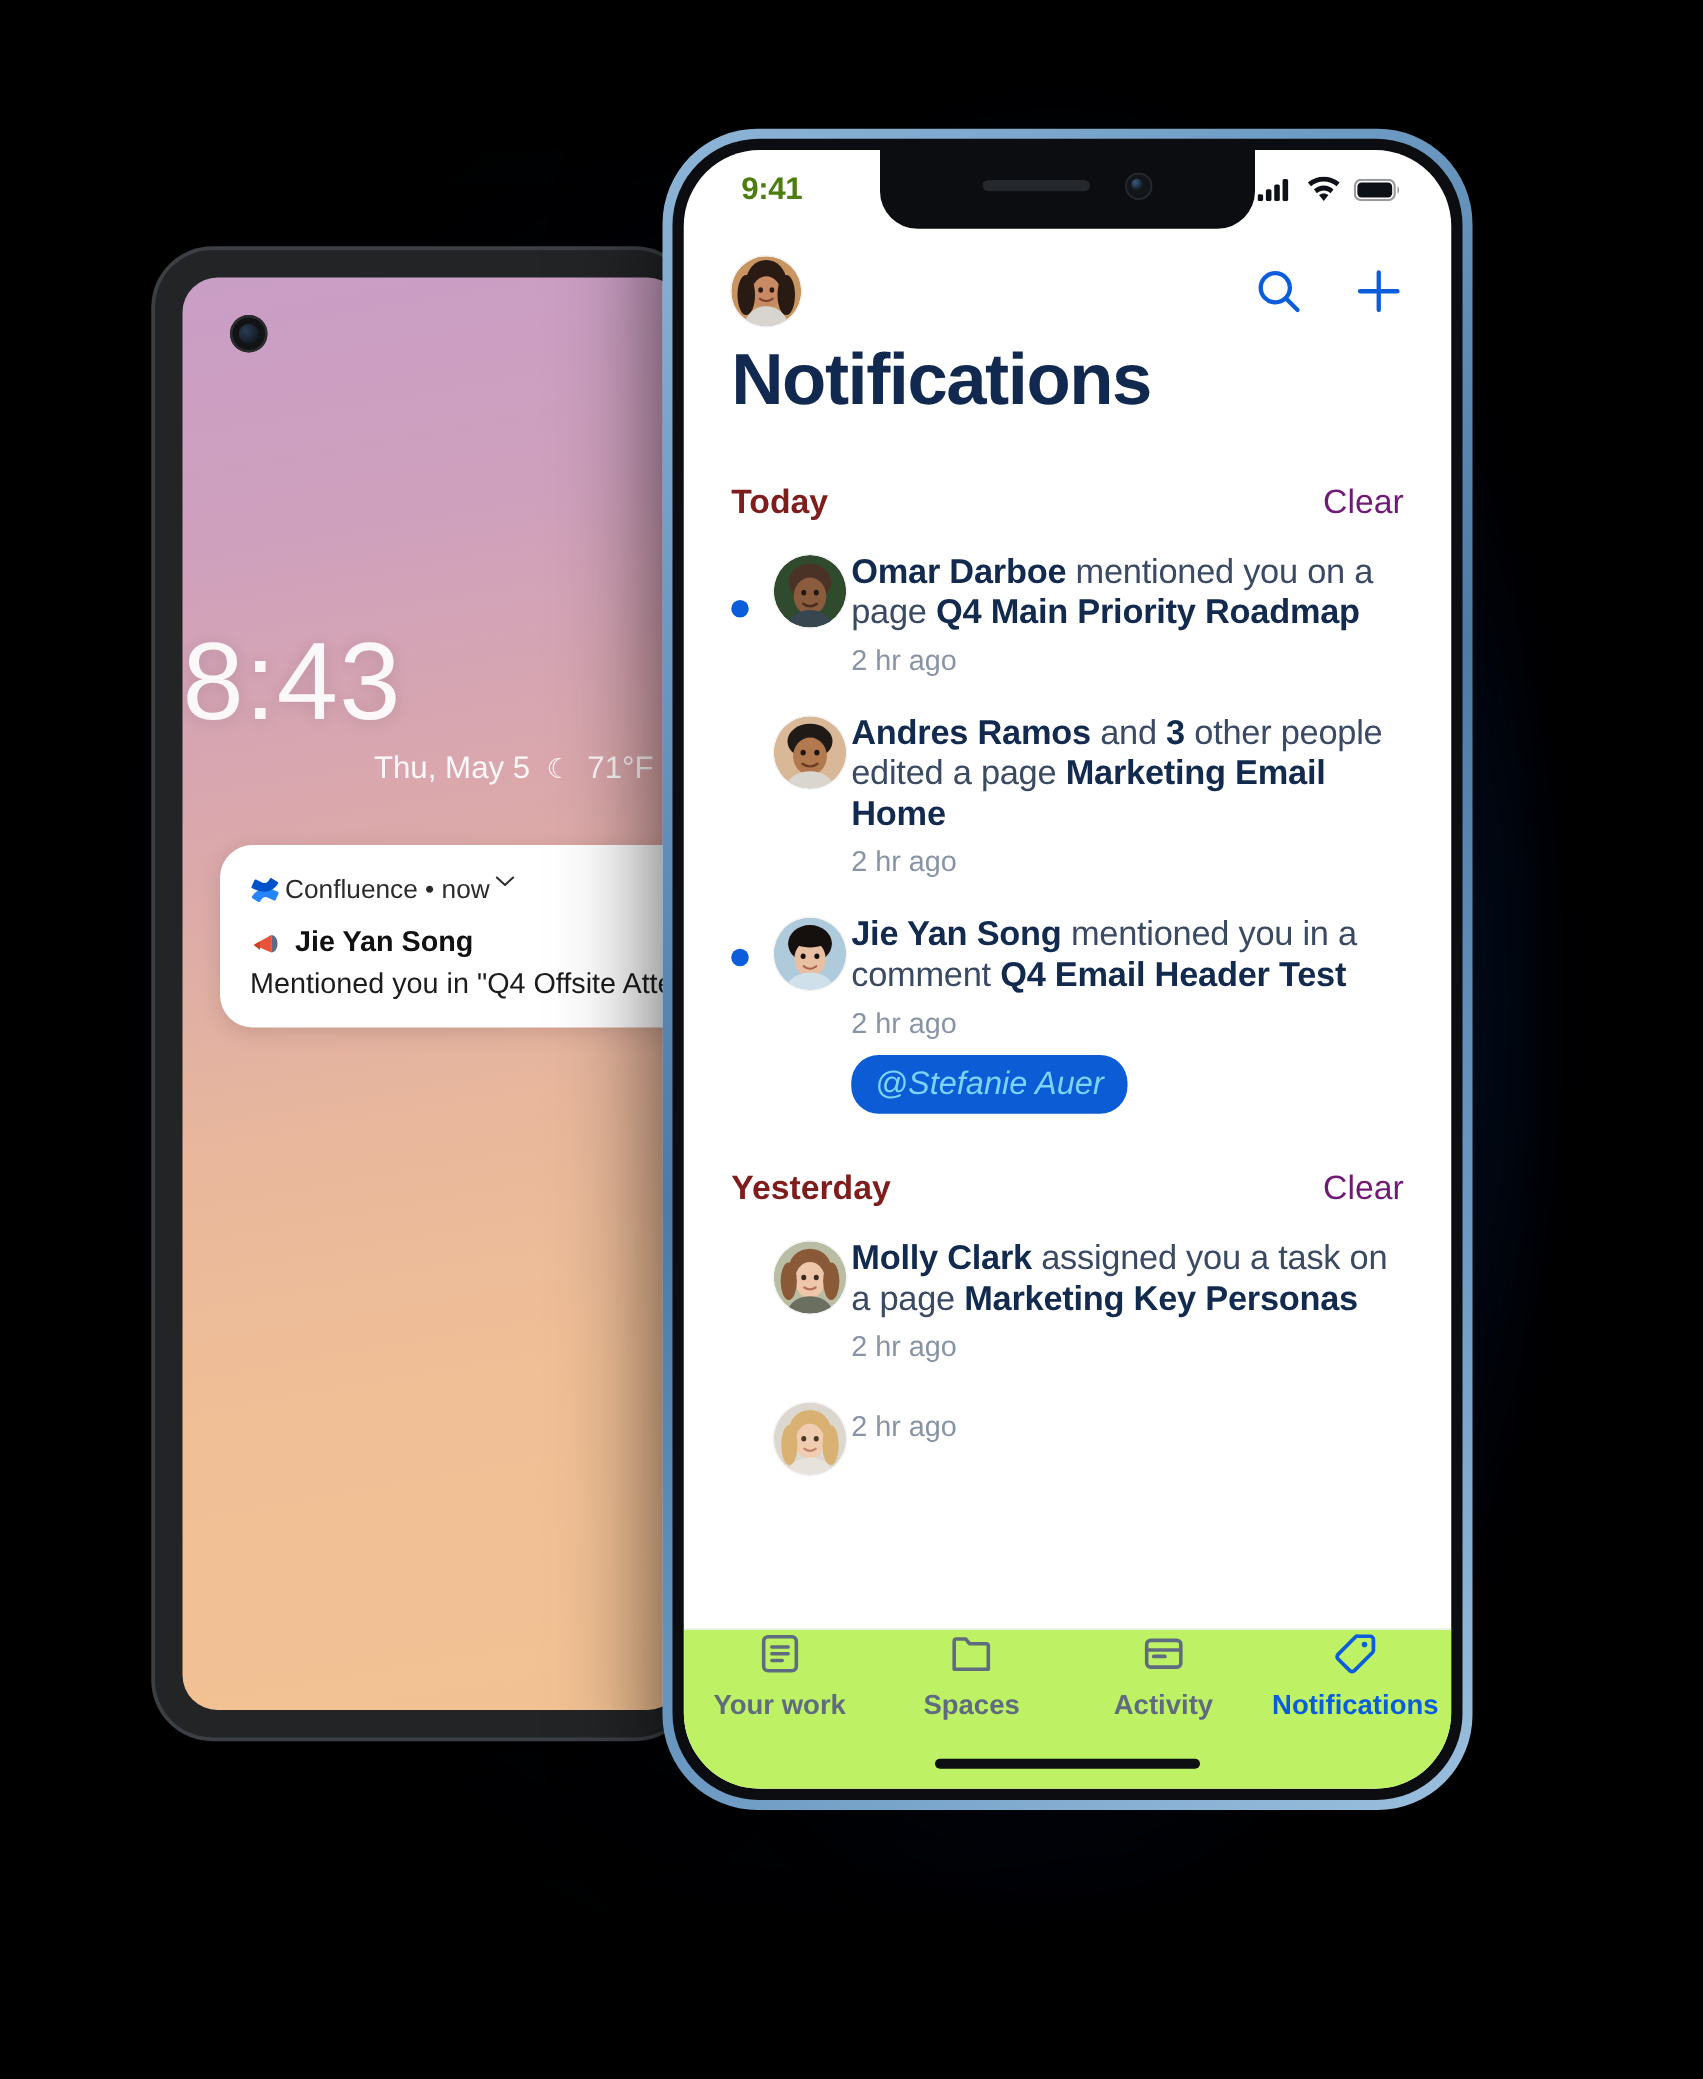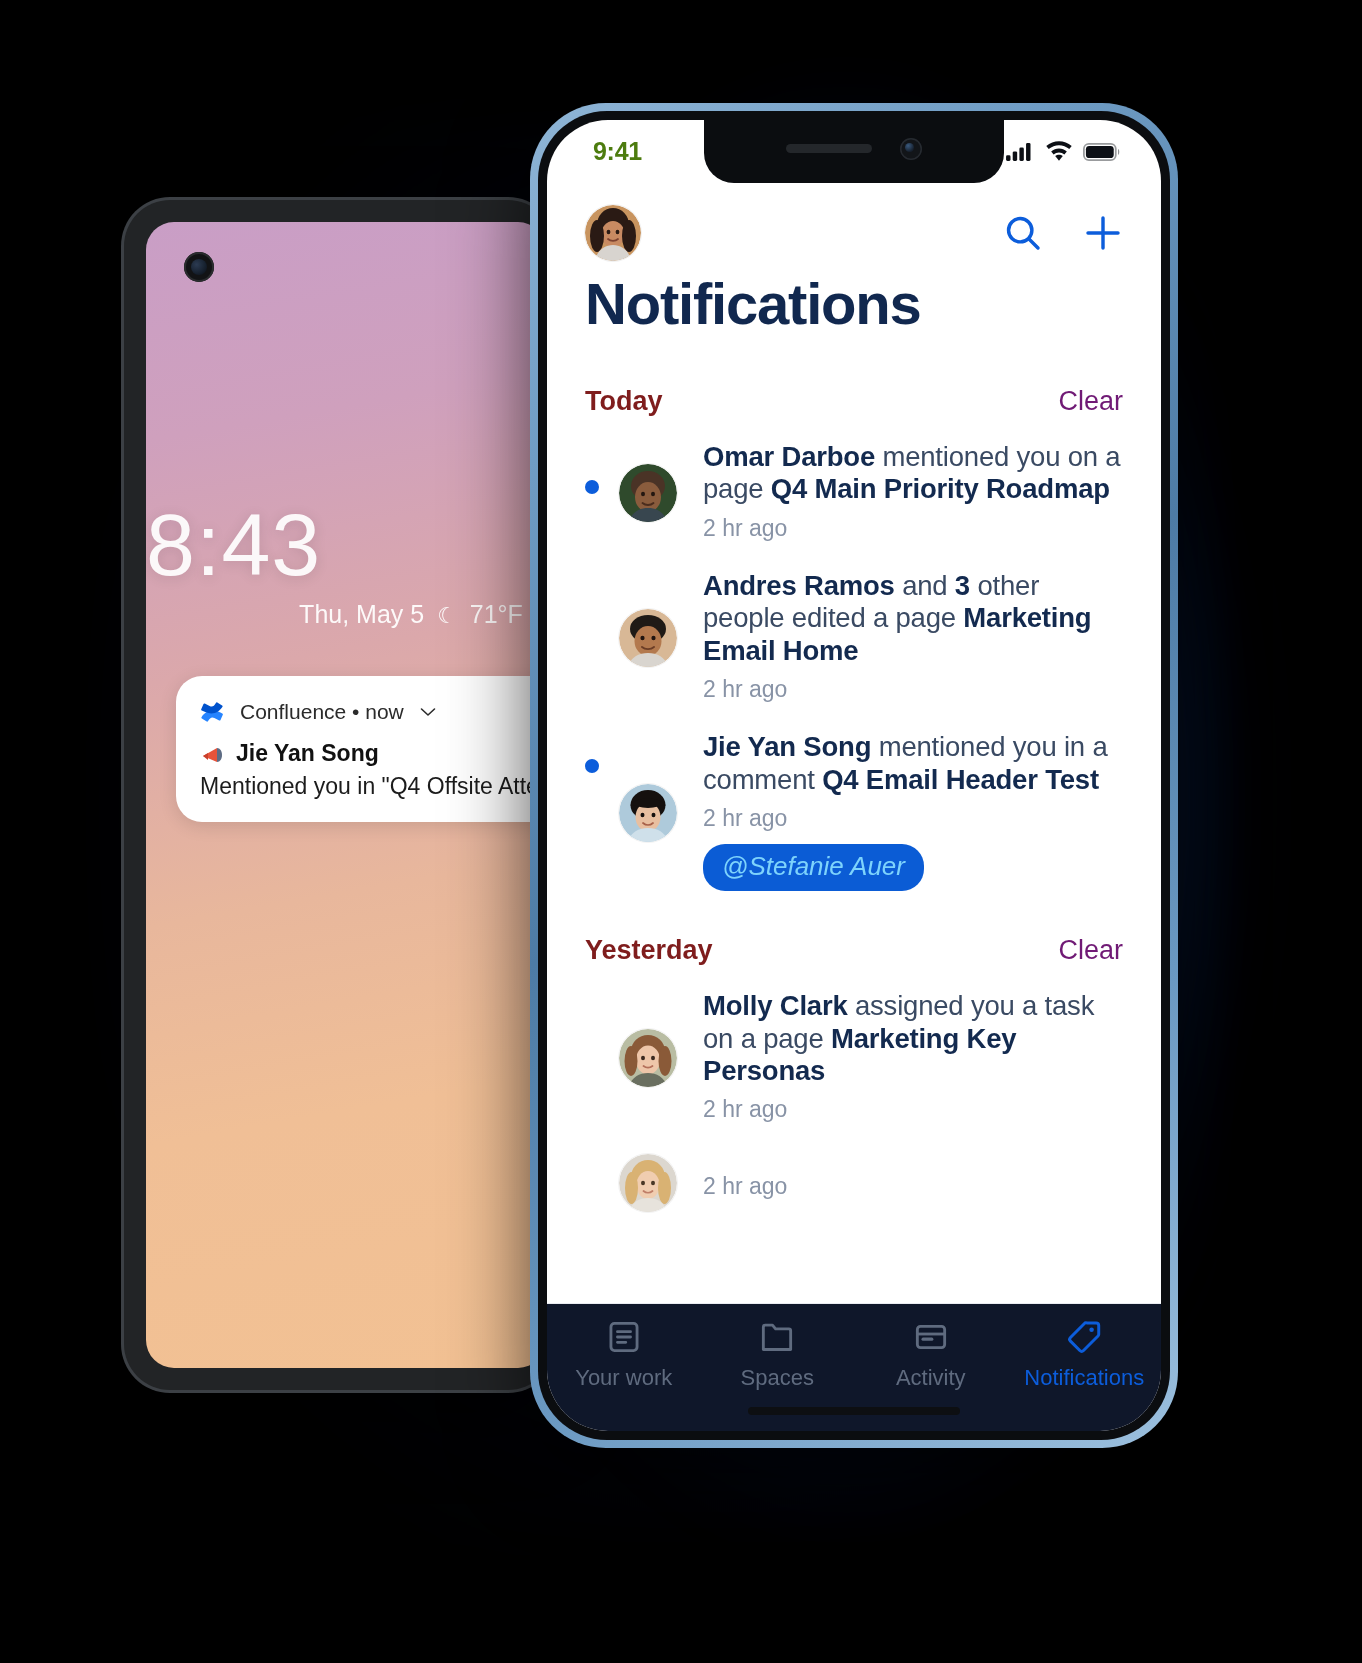--- a/index.html
+++ b/index.html
@@ -85,21 +85,21 @@
   
   .lock-card {
     position: absolute;
     left: 30px; top: 454px; width: 405px;
     background: #ffffff;
     border-radius: 26px;
     padding: 24px 24px 22px 24px;
     box-shadow: 0 4px 18px rgba(0,0,0,0.12);
   }
   .lock-card-head {
-    display: flex; align-items: center; gap: 16px;
+    display: flex; align-items: flex-start; gap: 4px;
     font-size: 21px; color: #2b2b2b;
   }
   .conf-logo { width: 24px; height: 24px; flex: none; }
   .chev-down { width: 16px; height: 10px; flex: none; }
   .lock-card-name {
     display: flex; align-items: center; gap: 10px;
     margin-top: 16px;
     font-size: 23px; font-weight: 700; color: #111;
   }
   .megaphone { width: 26px; height: 26px; flex: none; }
@@ -184,23 +184,22 @@
   .section-head {
     display: flex; align-items: baseline; justify-content: space-between;
     padding: 18px 0 6px 0;
   }
   .section-title { font-size: 27px; font-weight: 700; color: #7f1d1d; }
   .section-clear { font-size: 27px; font-weight: 400; color: #701a75; }
 
   .notif-list { display: flex; flex-direction: column; }
   .notif {
     position: relative;
-    display: flex; gap: 26px;
+    display: flex; gap: 4px;
     padding: 18px 0 10px 34px;
-    align-items: center;
   }
   .unread-dot {
     position: absolute; left: 0; top: 50%; transform: translateY(-50%);
     width: 14px; height: 14px; border-radius: 50%; background: #0c5ddb;
   }
   .notif-avatar {
     width: 58px; height: 58px; border-radius: 50%;
     overflow: hidden; flex: none; margin-top: 3px;
     box-shadow: 0 0 0 1px rgba(0,0,0,0.05);
   }
@@ -213,23 +212,23 @@
   .mention-pill {
     display: inline-block; margin-top: 12px;
     background: #0b5cd5; color: #7dd3fc;
     font-size: 26px; padding: 7px 19px 9px 19px;
     border-radius: 22px;
     font-style: italic;
   }
 
   .tabbar {
     position: absolute; left: 0; right: 0; bottom: 0; height: 128px;
-    background: #0f172a;
+    background: #bef264;
     border-top: 1px solid #e9ecf1;
-    display: flex; align-items: flex-start; padding-top: 14px;
+    display: flex; align-items: flex-start;  font-weight: bold;
   }
   .tab {
     flex: 1; display: flex; flex-direction: column; align-items: center; gap: 9px;
   }
   .tab-label { font-size: 22px; color: #5f6b7f; }
   .tab.active .tab-label { color: #0c5ddb; }
   .home-indicator {
     position: absolute; bottom: 16px; left: 50%; transform: translateX(-50%);
     width: 212px; height: 8px; border-radius: 4px; background: #0d0f12;
   }

